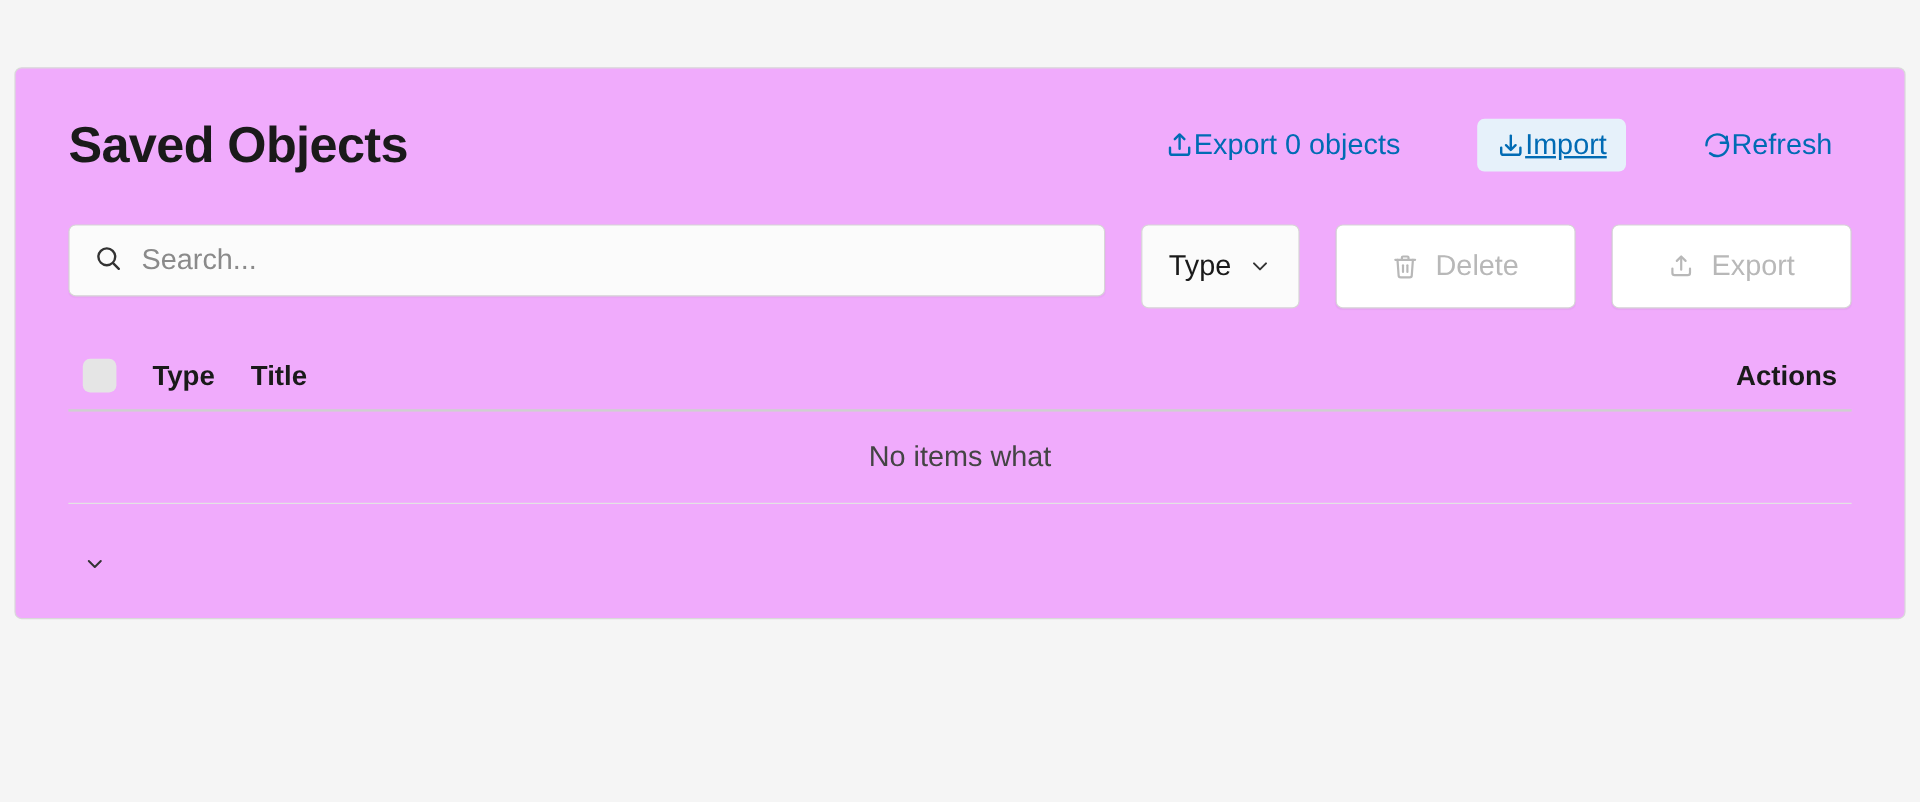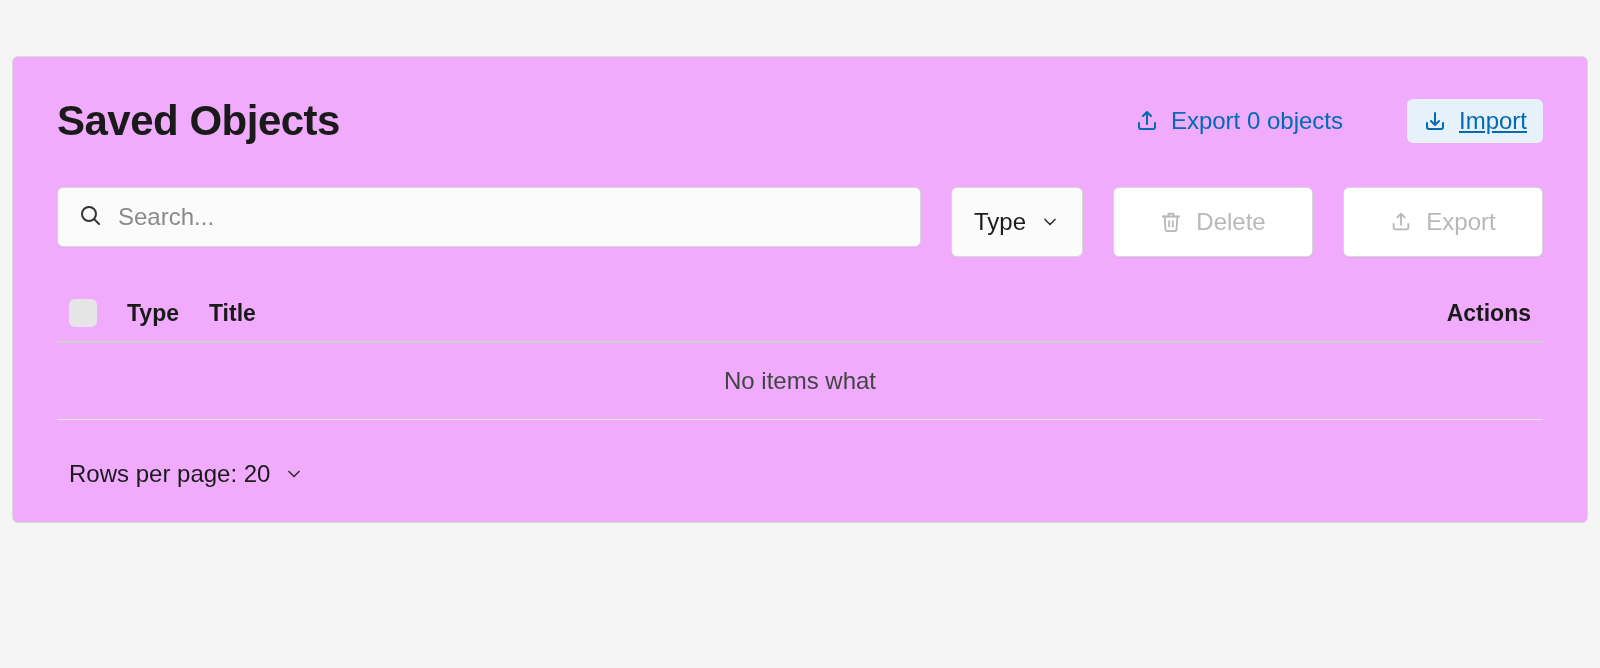--- a/index.html
+++ b/index.html
@@ -31,21 +31,20 @@
     letter-spacing: -0.5px;
   }
   .header-actions {
     display: flex;
     align-items: center;
     gap: 48px;
   }
   .hdr-btn {
     display: inline-flex;
     align-items: center;
-    gap: 12px;
     color: #006bb4;
     font-size: 24px;
     cursor: pointer;
     background: transparent;
     border: none;
     padding: 8px 16px;
     border-radius: 6px;
   }
   .hdr-btn.highlight {
     background: #e6f1fa;
@@ -176,20 +175,30 @@
           <span class="hdr-icon">
             <svg width="24" height="24" viewBox="0 0 24 24" fill="none" stroke="#006bb4" stroke-width="2" stroke-linecap="round" stroke-linejoin="round">
               <path d="M12 4v11"></path>
                 <path d="M8 12l4 4 4-4"></path>
               <path d="M4 14v4a2 2 0 0 0 2 2h12a2 2 0 0 0 2-2v-4"></path>
             </svg>
           </span>
           <span class="hdr-label">Import</span>
         </button>
 
+        <button class="hdr-btn">
+          <span class="hdr-icon">
+            <svg width="24" height="24" viewBox="0 0 24 24" fill="none" stroke="#006bb4" stroke-width="2" stroke-linecap="round" stroke-linejoin="round">
+              <path d="M3 12a9 9 0 1 1 3 6.7"></path>
+              <polyline points="3 18 3 12 9 12" transform="rotate(45 6 15) translate(0 0)" opacity="0"></polyline>
+              <path d="M20 5v5h-5"></path>
+            </svg>
+          </span>
+          <span class="hdr-label">Refresh</span>
+        </button>
 
       </div>
     </div>
 
 
     <div class="toolbar">
       <div class="search-wrap">
         <span class="search-icon">
           <svg width="24" height="24" viewBox="0 0 24 24" fill="none" stroke="#333" stroke-width="2" stroke-linecap="round" stroke-linejoin="round">
             <circle cx="11" cy="11" r="7"></circle>
@@ -236,21 +245,20 @@
     <div class="table-head">
       <div class="checkbox"></div>
       <div class="th type">Type</div>
       <div class="th title-col">Title</div>
       <div class="th actions">Actions</div>
     </div>
 
     <div class="empty-row">No items what</div>
 
     <div class="pager">
-      <span>Rows per page: 20</span>
       <span class="chevron-down">
         <svg width="20" height="20" viewBox="0 0 24 24" fill="none" stroke="#333" stroke-width="2" stroke-linecap="round" stroke-linejoin="round">
           <polyline points="6 9 12 15 18 9"></polyline>
         </svg>
       </span>
     </div>
 
   </div>
 </div>
 

